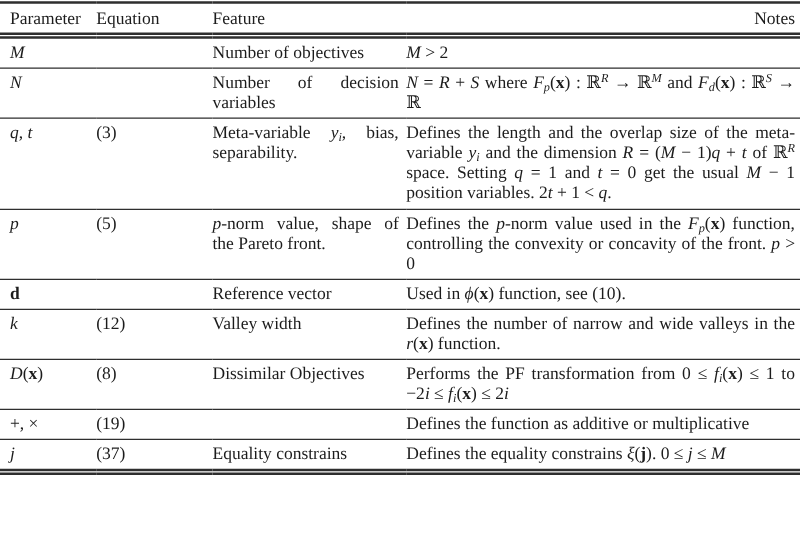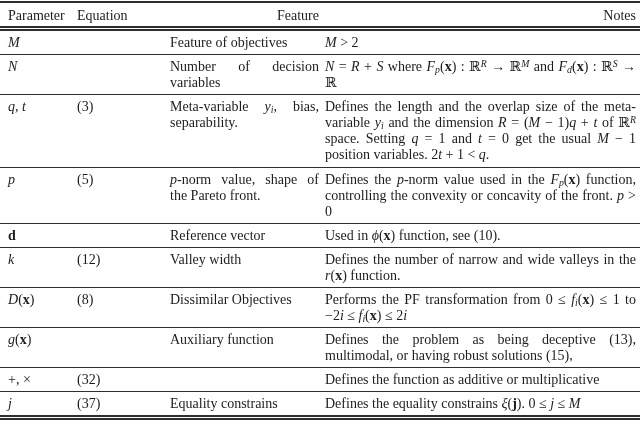--- a/index.html
+++ b/index.html
@@ -31,29 +31,29 @@
   <colgroup>
     <col style="width:77px">
       <col style="width:93px">
     <col style="width:155px">
       <col style="width:315px">
   </colgroup>
   <thead>
     <tr style="height:22px">
       <th class="c-param">Parameter</th>
       <th class="c-eq">Equation</th>
-      <th class="c-feature" style="text-align:right">Feature</th>
+      <th class="c-feature" style="text-align:left">Feature</th>
       <th class="c-notes" style="text-align:right">Notes</th>
     </tr>
   </thead>
   <tbody>
     <tr style="height:20px">
       <td class="c-param"><span class="i">M</span></td>
       <td class="c-eq"></td>
-      <td class="c-feature">Feature of objectives</td>
+      <td class="c-feature">Number of objectives</td>
       <td class="c-notes"><span class="i">M</span> &gt; 2</td>
     </tr>
     <tr style="height:38px">
       <td class="c-param"><span class="i">N</span></td>
       <td class="c-eq"></td>
       <td class="c-feature">Number of decision variables</td>
       <td class="c-notes"><span class="i">N</span> = <span class="i">R</span> + <span class="i">S</span> where <span class="i">F</span><span class="i sub">p</span>(<span class="b">x</span>) : ℝ<span class="i sup">R</span> → ℝ<span class="i sup">M</span> and <span class="i">F</span><span class="i sub">d</span>(<span class="b">x</span>) : ℝ<span class="i sup">S</span> → ℝ</td>
     </tr>
     <tr style="height:73px">
       <td class="c-param"><span class="i">q</span>, <span class="i">t</span></td>
@@ -78,29 +78,23 @@
       <td class="c-eq">(12)</td>
       <td class="c-feature">Valley width</td>
       <td class="c-notes">Defines the number of narrow and wide valleys in the <span class="i">r</span>(<span class="b">x</span>) function.</td>
     </tr>
     <tr style="height:40px">
       <td class="c-param"><span class="i">D</span>(<span class="b">x</span>)</td>
       <td class="c-eq">(8)</td>
       <td class="c-feature">Dissimilar Objectives</td>
       <td class="c-notes">Performs the PF transformation from 0 ≤ <span class="i">f</span><span class="i sub">i</span>(<span class="b">x</span>) ≤ 1 to −2<span class="i">i</span> ≤ <span class="i">f</span><span class="i sub">i</span>(<span class="b">x</span>) ≤ 2<span class="i">i</span></td>
     </tr>
-    <tr style="height:39px">
-      <td class="c-param"><span class="i">g</span>(<span class="b">x</span>)</td>
-      <td class="c-eq"></td>
-      <td class="c-feature">Auxiliary function</td>
-      <td class="c-notes">Defines the problem as being deceptive (13), multimodal, or having robust solutions (15),</td>
-    </tr>
     <tr style="height:19px">
       <td class="c-param">+, ×</td>
-      <td class="c-eq">(32)</td>
+      <td class="c-eq">(19)</td>
       <td class="c-feature"></td>
       <td class="c-notes">Defines the function as additive or multiplicative</td>
     </tr>
     <tr class="last" style="height:18px">
       <td class="c-param"><span class="i">j</span></td>
       <td class="c-eq">(37)</td>
       <td class="c-feature">Equality constrains</td>
       <td class="c-notes">Defines the equality constrains <span class="i">ξ</span>(<span class="b">j</span>). 0 ≤ <span class="i">j</span> ≤ <span class="i">M</span></td>
     </tr>
   </tbody>

